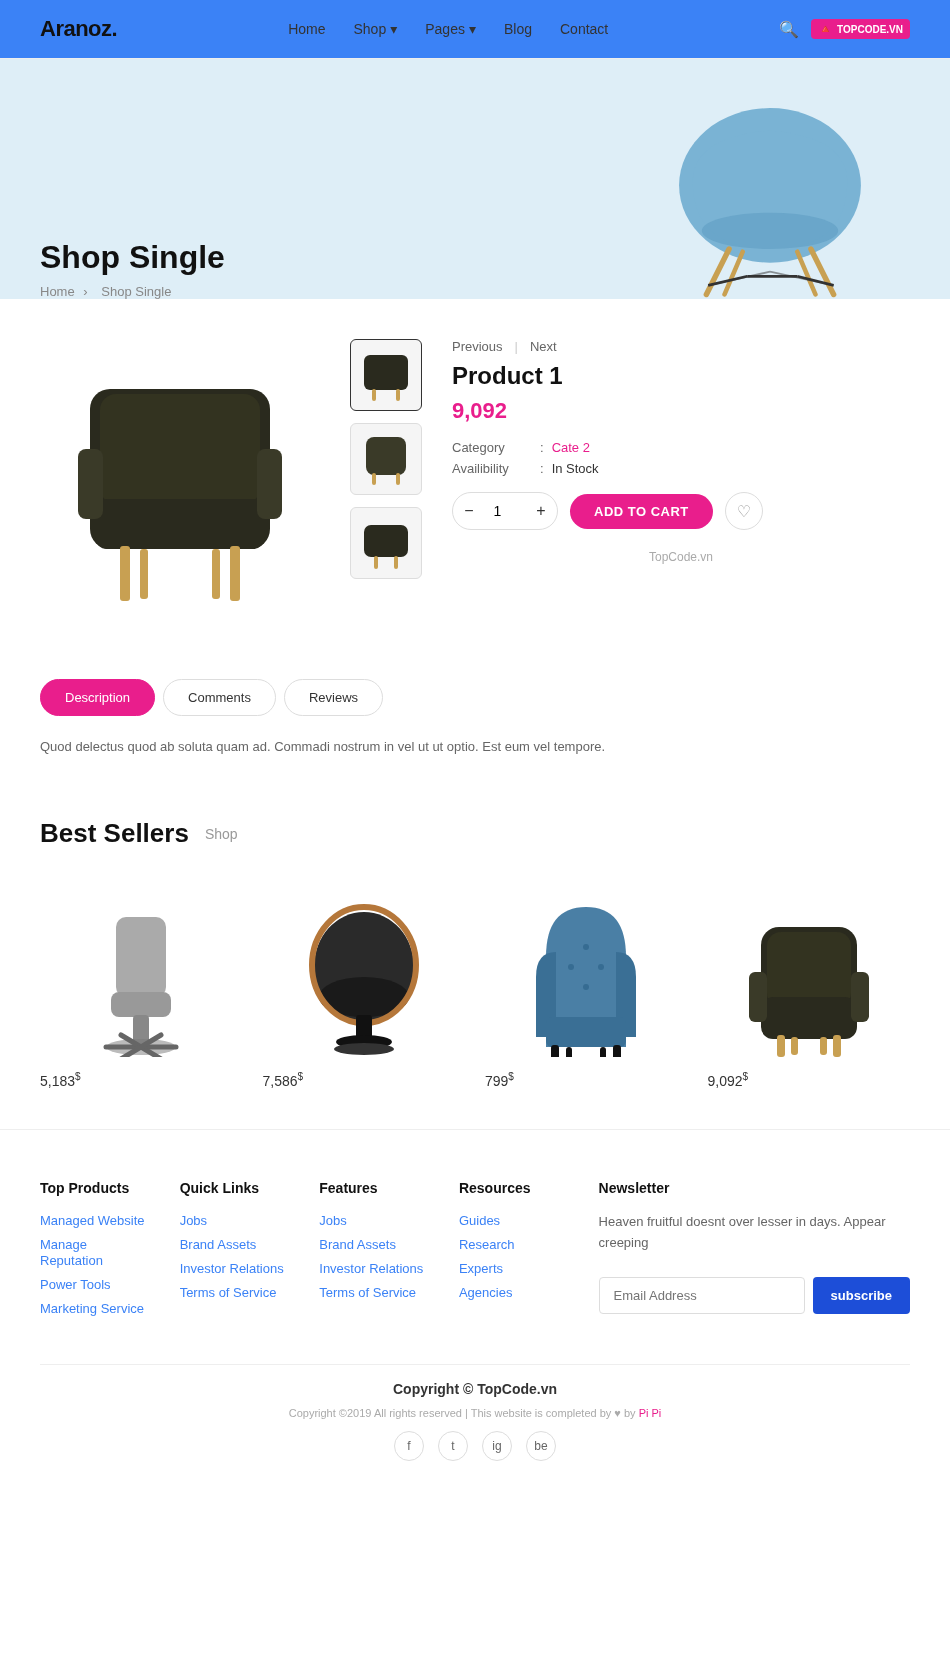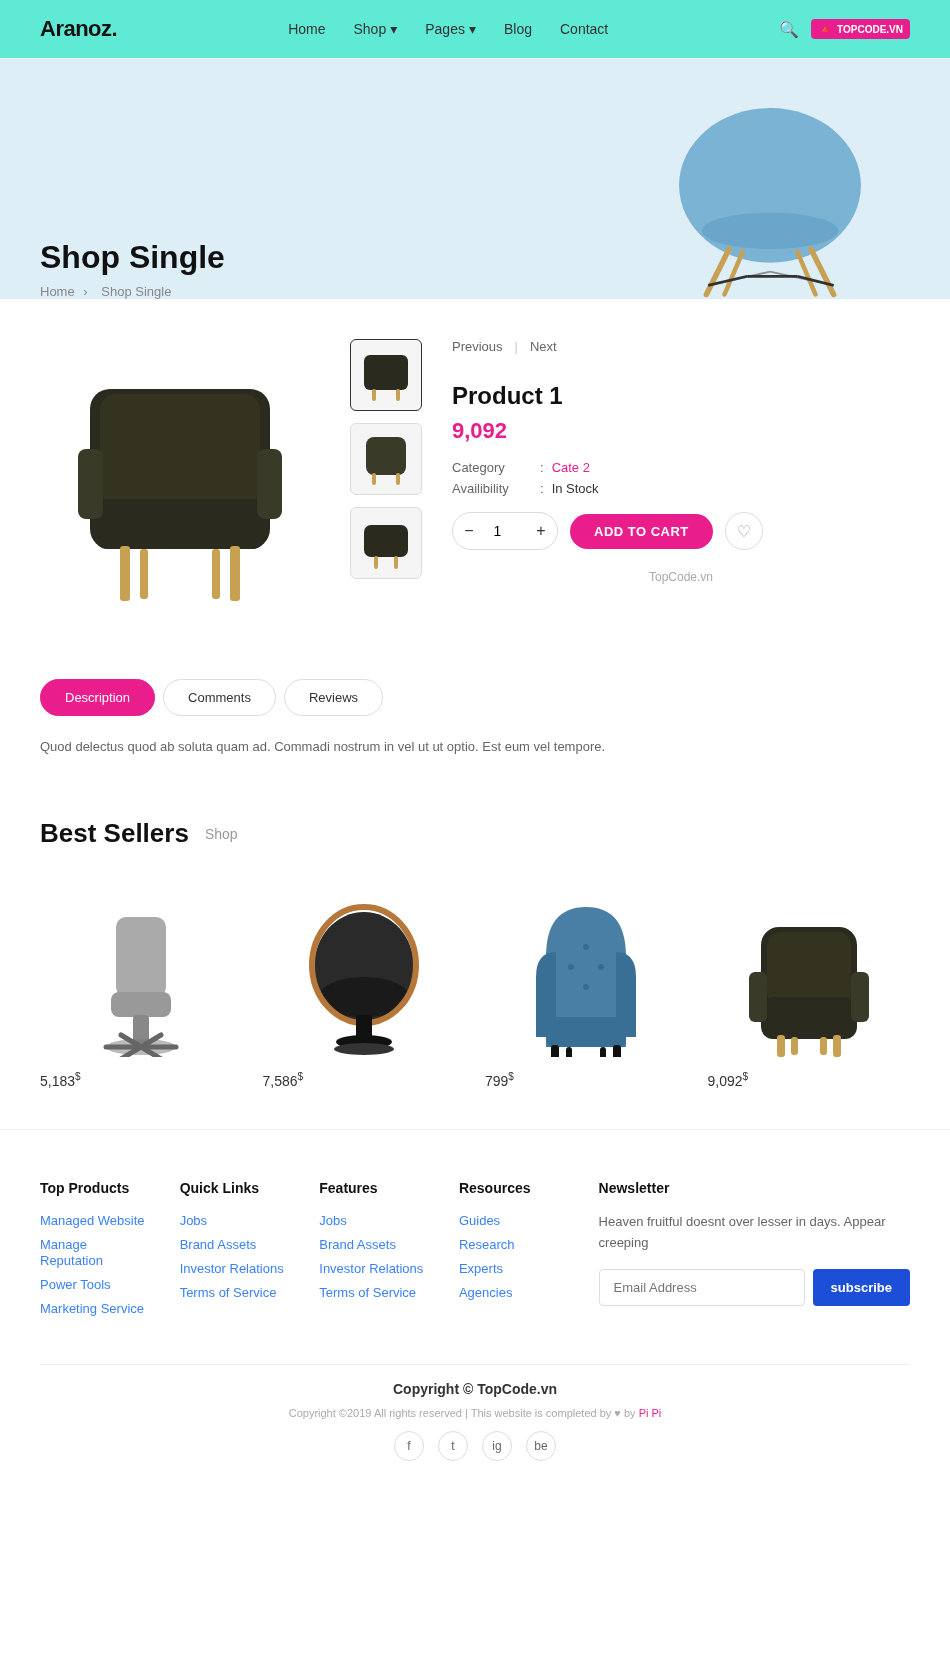--- a/index.html
+++ b/index.html
@@ -5,21 +5,21 @@
     * { margin: 0; padding: 0; box-sizing: border-box; }
     body { font-family: Arial, sans-serif; font-size: 14px; color: #333; width: 950px; background: #fff; }
 
     
     header {
       display: flex;
       align-items: center;
       justify-content: space-between;
       padding: 16px 40px;
       border-bottom: 1px solid #eee;
-      background: #5eead4;
+      background: #3b82f6;
     }
     .logo { font-size: 22px; font-weight: 900; color: #111; letter-spacing: -0.5px; }
     nav { display: flex; align-items: center; gap: 28px; }
     nav a { text-decoration: none; color: #333; font-size: 14px; }
     .nav-dropdown { display: flex; align-items: center; gap: 4px; cursor: pointer; }
     .header-right { display: flex; align-items: center; gap: 12px; }
     .search-icon-btn { cursor: pointer; font-size: 16px; color: #333; background: none; border: none; }
     .topcode-badge {
       background: #e91e8c;
       color: #fff;
@@ -94,21 +94,21 @@
       background: #f5f5f5;
     }
     .thumbnail.active { border-color: #333; }
     .product-info {
       flex: 1;
     }
     .product-nav {
       display: flex;
       align-items: center;
       gap: 12px;
-      margin-bottom: 28px;
+      margin-bottom: 8px;
       font-size: 13px;
       color: #666;
     }
     .product-nav a { color: #666; text-decoration: none; }
     .product-nav span { color: #ccc; }
     .product-title { font-size: 24px; font-weight: 800; color: #111; margin-bottom: 8px; }
     .product-price { font-size: 22px; font-weight: 700; color: #e91e8c; margin-bottom: 16px; }
     .product-meta { margin-bottom: 16px; }
     .product-meta .meta-row { display: flex; gap: 8px; margin-bottom: 6px; font-size: 13px; color: #666; }
     .meta-label { min-width: 80px; }
@@ -214,21 +214,21 @@
     .product-card-price { font-size: 14px; color: #333; }
     .product-card-price sup { font-size: 10px; vertical-align: super; }
 
     
     footer { background: #fff; padding: 50px 40px 20px 40px; border-top: 1px solid #eee; }
     .footer-top { display: grid; grid-template-columns: 1fr 1fr 1fr 1fr 1.6fr; gap: 30px; margin-bottom: 40px; }
     .footer-col h4 { font-size: 14px; font-weight: 700; margin-bottom: 16px; color: #111; }
     .footer-col ul { list-style: none; }
     .footer-col ul li { margin-bottom: 8px; }
     .footer-col ul li a { text-decoration: none; color: #3b82f6; font-size: 13px; }
-    .newsletter-desc { font-size: 13px; color: #666; line-height: 1.6; margin-bottom: 16px; }
+    .newsletter-desc { font-size: 13px; color: #666; line-height: 1.6; margin-bottom: 24px; }
     .newsletter-form { display: flex; gap: 8px; }
     .newsletter-input {
       flex: 1;
       padding: 10px 14px;
       border: 1px solid #ddd;
       border-radius: 4px;
       font-size: 13px;
       outline: none;
     }
     .subscribe-btn {

